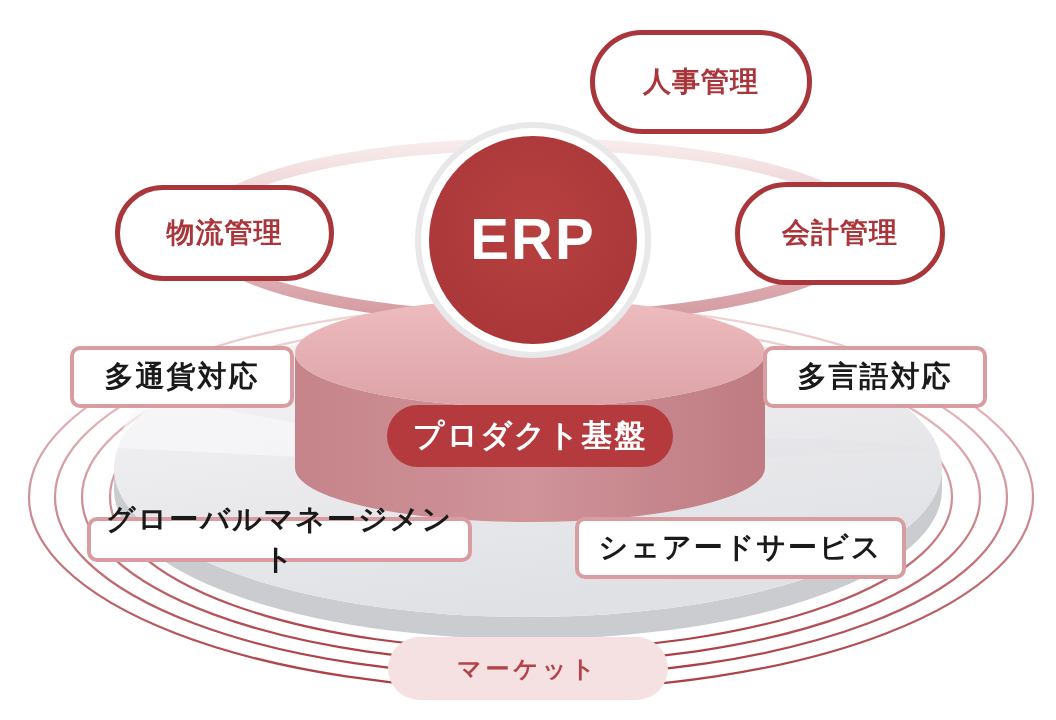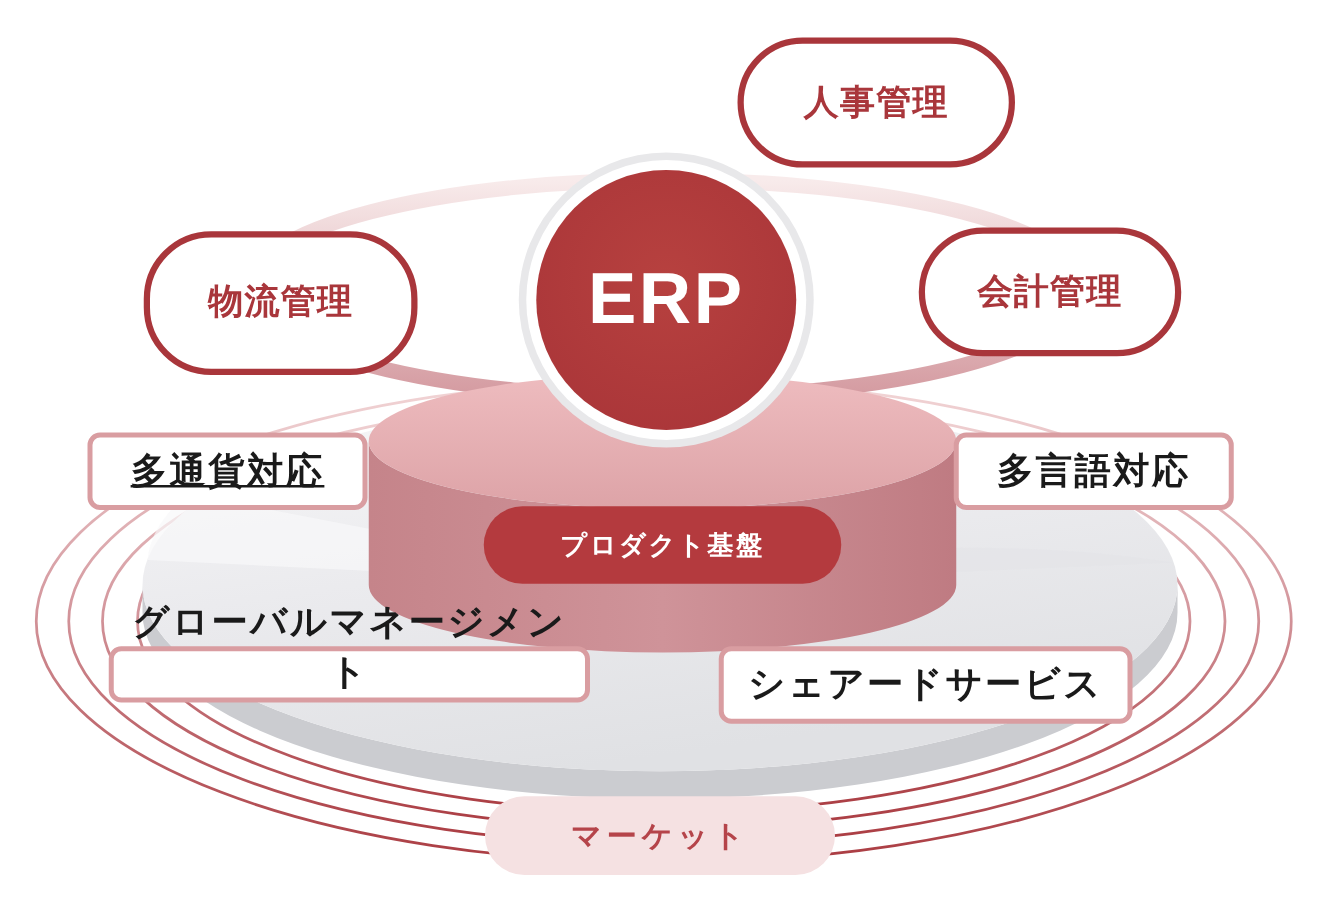--- a/index.html
+++ b/index.html
@@ -18,21 +18,21 @@
   
   .erp-label{color:#ffffff;font-weight:bold;font-size:58px;letter-spacing:2px;text-align:right;}
   
   .feature-box{
     background:#ffffff;border:4px solid #d99da1;border-radius:10px;
     color:#1a1a1a;font-weight:bold;font-size:29px;letter-spacing:2px;
   }
   
   .platform-badge{
     background:#b43a3e;border-radius:32px;color:#ffffff;font-weight:bold;
-    font-size:21px;letter-spacing:2px;
+    font-size:31px;letter-spacing:2px;
   }
   
   .market-pill{
     background:#f5e1e2;border-radius:34px;color:#b5444a;font-weight:bold;
     font-size:24px;letter-spacing:4px;
   }
 </style>
 </head>
 <body>
 
@@ -100,37 +100,37 @@
     </g>
   </svg>
 
   <div class="abs erp-label" style="left:433px;top:190px;width:200px;height:96px;">ERP</div>
 
 
   <div class="abs module-pill" style="left:590px;top:30px;width:222px;height:104px;">
     <span>人事管理</span>
   </div>
 
-  <div class="abs module-pill" style="left:115px;top:185px;width:219px;height:115px;font-family:Liberation Serif, serif;">
+  <div class="abs module-pill" style="left:115px;top:185px;width:219px;height:96px;">
     <span>物流管理</span>
   </div>
 
   <div class="abs module-pill" style="left:735px;top:182px;width:210px;height:103px;">
     <span>会計管理</span>
   </div>
 
-  <div class="abs feature-box" style="left:70px;top:346px;width:224px;height:62px;text-decoration:underline;">
+  <div class="abs feature-box" style="left:70px;top:346px;width:224px;height:62px;">
     <span>多通貨対応</span>
   </div>
 
   <div class="abs feature-box" style="left:763px;top:346px;width:224px;height:62px;text-align:center;">
     <span>多言語対応</span>
   </div>
 
-  <div class="abs feature-box" style="left:87px;top:517px;width:385px;height:45px;align-items:flex-end;">
+  <div class="abs feature-box" style="left:87px;top:517px;width:385px;height:45px;">
     <span>グローバルマネージメント</span>
   </div>
 
   <div class="abs feature-box" style="left:575px;top:517px;width:331px;height:62px;text-align:center;">
     <span>シェアードサービス</span>
   </div>
 
   <div class="abs platform-badge" style="left:387px;top:405px;width:286px;height:62px;">
     <span>プロダクト基盤</span>
   </div>

